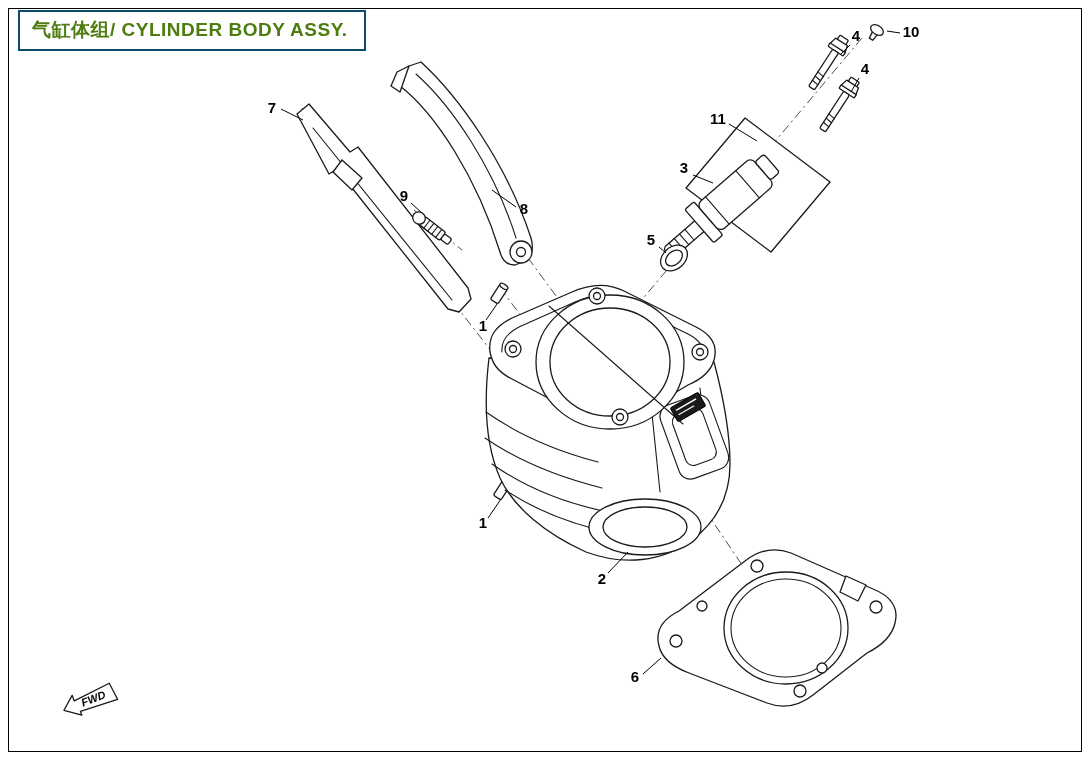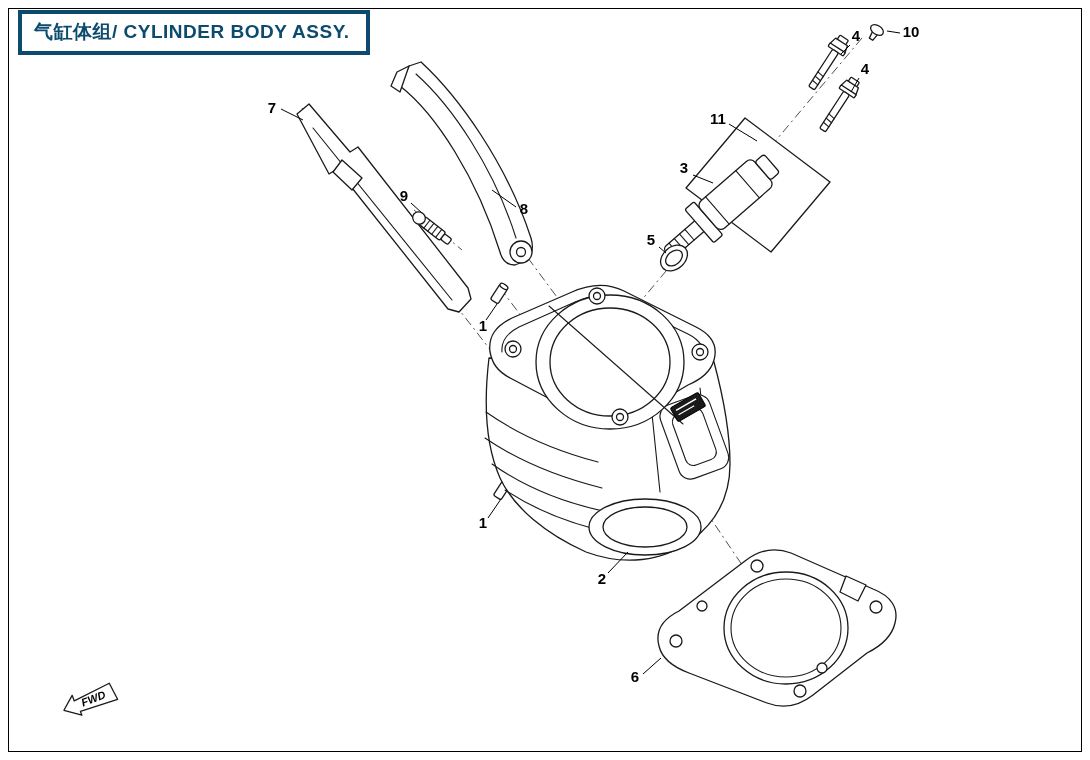--- a/index.html
+++ b/index.html
@@ -1,20 +1,20 @@
 <!DOCTYPE html>
 <html><head>
 <meta charset="utf-8">
 <style>
   html,body{margin:0;padding:0;background:#e8e8e8;}
   .page{position:relative;width:1090px;height:760px;background:#fff;overflow:hidden;
         font-family:"Liberation Sans",sans-serif;}
   .frame{position:absolute;left:8px;top:8px;right:8px;bottom:8px;border:1.5px solid #000;}
-  .title-box{position:absolute;left:18px;top:10px;background:#fff;border:4px solid #0c4a6e;
-             padding:5px 16px 6px 12px;font-size:19px;font-weight:bold;color:#0c4a6e;
+  .title-box{position:absolute;left:18px;top:10px;background:#fff;border:2px solid #0c4a6e;
+             padding:5px 16px 6px 12px;font-size:19px;font-weight:bold;color:#4d7c0f;
              letter-spacing:.5px;white-space:nowrap;}
   svg{position:absolute;left:0;top:0;}
   .fw{fill:#fff;stroke:#1a1a1a;stroke-width:1.3;stroke-linejoin:round;}
   .fw2{fill:#fff;stroke:#1a1a1a;stroke-width:1.1;stroke-linejoin:round;}
   .ln{fill:none;stroke:#1a1a1a;stroke-width:1.1;stroke-linecap:round;}
   .dash{fill:none;stroke:#3a3a3a;stroke-width:0.9;stroke-dasharray:9 4 2 4;}
   .ldr{fill:none;stroke:#000;stroke-width:1;}
   .callout-text{font-family:"Liberation Sans",sans-serif;font-weight:700;font-size:15px;
                 fill:#000;text-anchor:middle;}
   .fwd-text{font-family:"Liberation Sans",sans-serif;font-weight:700;font-style:italic;

